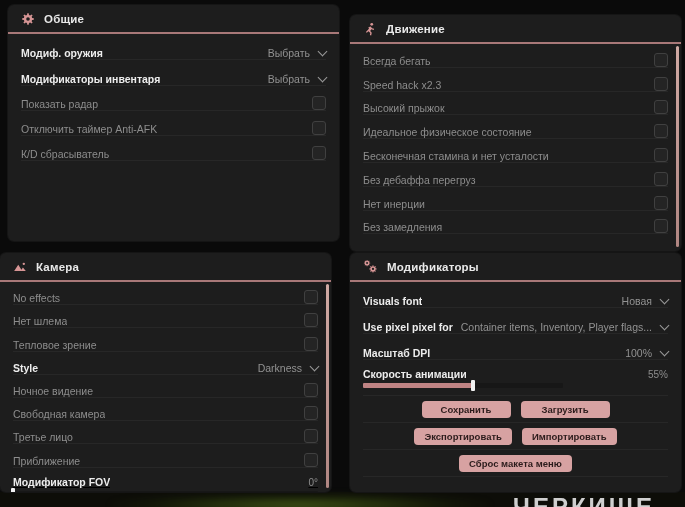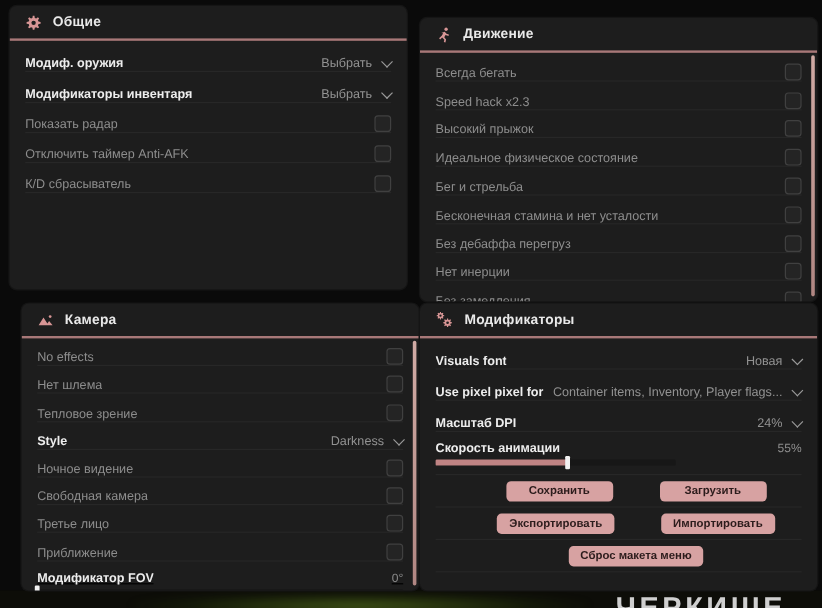--- a/index.html
+++ b/index.html
@@ -10,21 +10,21 @@
   .game-glow{position:absolute;bottom:-10px;left:110px;width:380px;height:24px;
              background:radial-gradient(ellipse at center,rgba(96,128,30,.6),rgba(40,60,10,.25) 55%,transparent 75%);
              filter:blur(3px);}
   .game-text{position:absolute;bottom:-12px;right:30px;font-size:24px;font-weight:bold;
              color:#cfcfcf;letter-spacing:3px;line-height:1;}
   
   .panel{position:absolute;background:#1d1d1d;border-radius:6px;overflow:hidden;
          box-shadow:0 0 0 1px #151515;}
   .p-general{left:8px;top:5px;width:331px;height:236px;}
   .p-movement{left:350px;top:5px;width:331px;height:236px;margin-top:10px;}
-  .p-camera{left:18px;top:253px;width:331px;height:239px;}
+  .p-camera{left:0;top:253px;width:331px;height:239px;}
   .p-config{left:350px;top:253px;width:331px;height:239px;}
   .panel-header{display:flex;align-items:center;gap:9px;height:27px;padding:0 13px;
                 border-bottom:2px solid #a87878;}
   .panel-title{font-size:11.5px;font-weight:bold;color:#e9e9e9;letter-spacing:.2px;}
   .rows{padding:0 13px;}
   .row{display:flex;align-items:flex-end;justify-content:space-between;
        border-bottom:1px solid #272727;}
   .h24{height:24px}.h23{height:22.8px}.h22{height:22.2px}.h25{height:25px}
   .label{font-size:10.5px;color:#8d8d8d;white-space:nowrap;overflow:hidden;}
   .label.bright{color:#ededed;font-weight:bold;}
@@ -44,21 +44,21 @@
   .track{position:relative;height:5px;background:#171717;border-radius:1px;margin-top:3px;}
   .track.w200{width:200px;}
   .fill{position:relative;height:100%;background:#c08484;border-radius:1px;}
   .handle{position:absolute;top:-3px;right:-2px;width:4px;height:11px;background:#f2f2f2;
           border-radius:1px;cursor:grab;}
   
   .btn-row{display:flex;justify-content:center;align-items:center;gap:10px;height:26px;
            border-bottom:1px solid #272727;}
   .btn{background:#d7a2a2;color:#2c1c1c;font-family:inherit;font-size:9.5px;font-weight:bold;
        border:none;border-radius:4px;height:17px;min-width:89px;padding:0 10px;cursor:pointer;
-       display:inline-flex;align-items:center;justify-content:center;margin-left:29px;}
+       display:inline-flex;align-items:center;justify-content:center;}
   .filler-row{height:26px;border-bottom:1px solid #242424;}
   .icon{display:flex;flex:0 0 auto;}
 </style>
 </head>
 <body>
 
 <div class="stage">
 
   <div class="game-strip"></div>
   <div class="game-glow"></div>
@@ -122,24 +122,20 @@
       <div class="row h23">
         <span class="label">Speed hack x2.3</span>
         <span class="checkbox"></span>
       </div>
       <div class="row h23">
         <span class="label">Высокий прыжок</span>
         <span class="checkbox"></span>
       </div>
       <div class="row h23">
         <span class="label">Идеальное физическое состояние</span>
-        <span class="checkbox"></span>
-      </div>
-      <div class="row h23">
-        <span class="label">Бег и стрельба</span>
         <span class="checkbox"></span>
       </div>
       <div class="row h23">
         <span class="label">Бесконечная стамина и нет усталости</span>
         <span class="checkbox"></span>
       </div>
       <div class="row h23">
         <span class="label">Без дебаффа перегруз</span>
         <span class="checkbox"></span>
       </div>
@@ -243,21 +239,21 @@
       <div class="row h25">
         <span class="label bright">Use pixel pixel for</span>
         <span class="dd">
           <span class="dd-value">Container items, Inventory, Player flags...</span>
           <span class="chev"></span>
         </span>
       </div>
       <div class="row h25">
         <span class="label bright">Масштаб DPI</span>
         <span class="dd">
-          <span class="dd-value">24%</span>
+          <span class="dd-value">100%</span>
           <span class="chev"></span>
         </span>
       </div>
       <div class="slider-block">
         <div class="slider-top">
           <span class="label bright">Скорость анимации</span>
           <span class="value-text">55%</span>
         </div>
         <div class="track w200">
           <div class="fill" style="width: 55%;">

